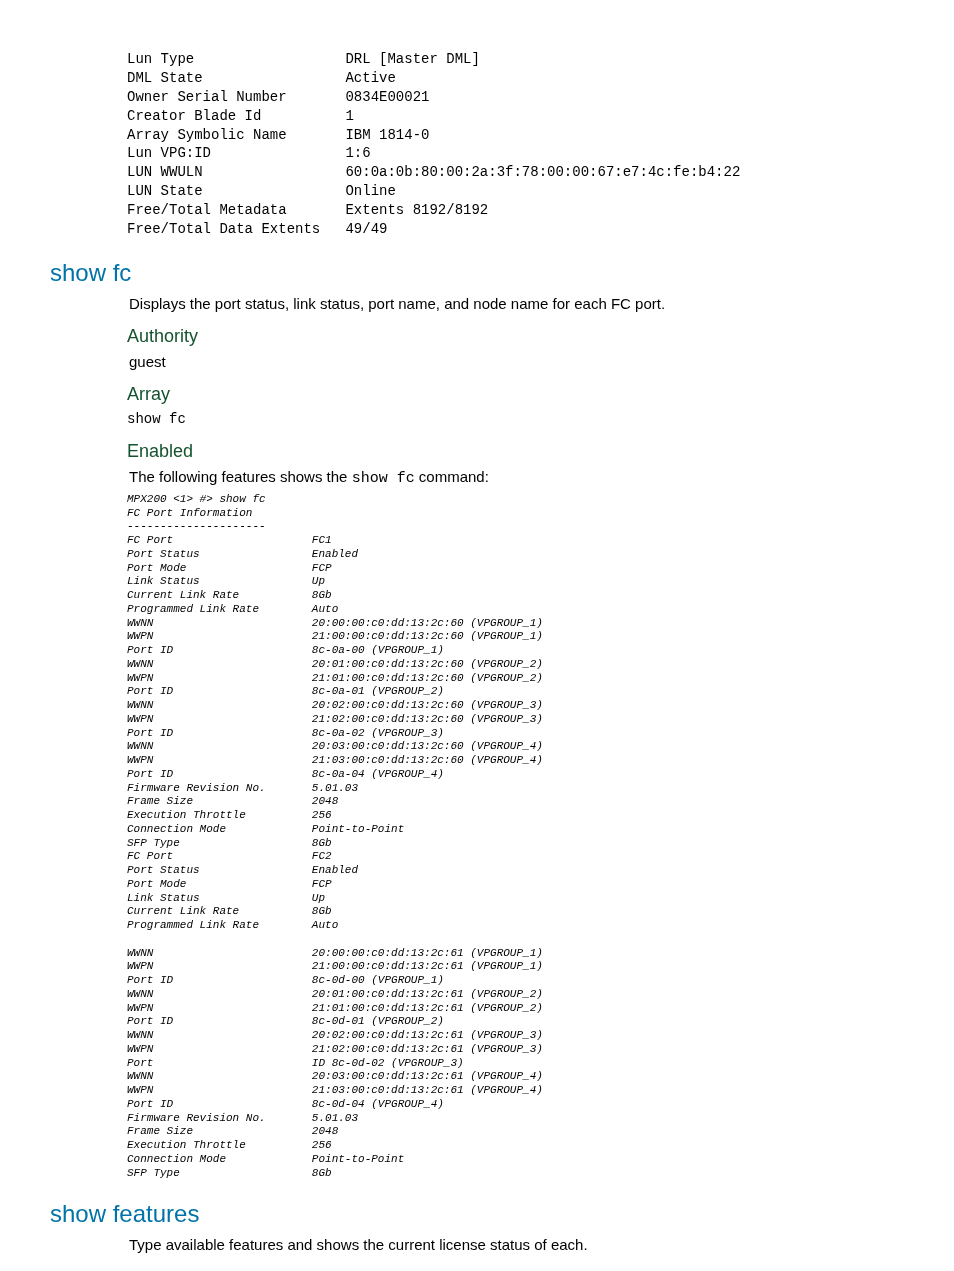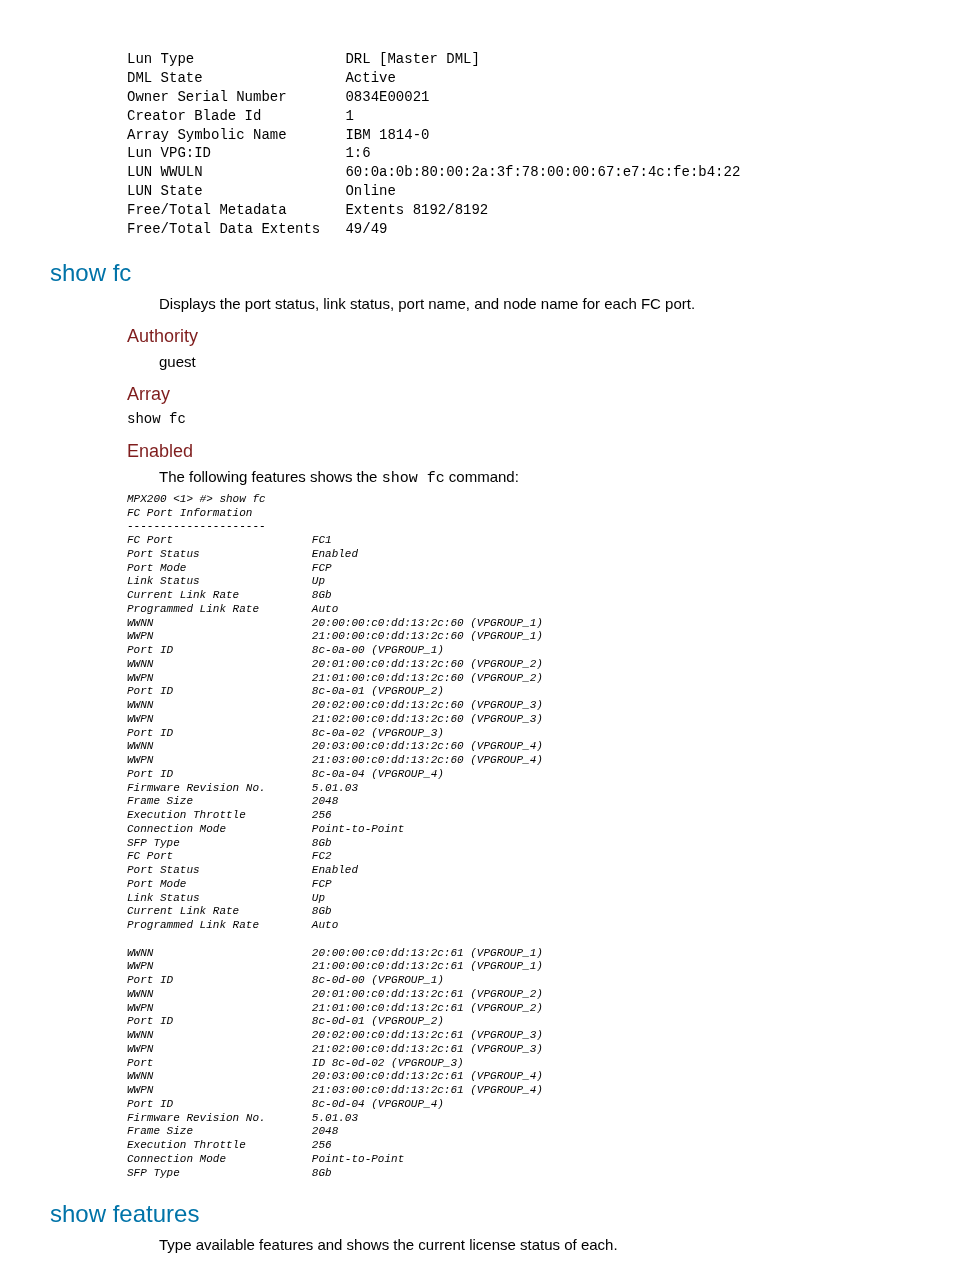--- a/index.html
+++ b/index.html
@@ -31,26 +31,26 @@
     h2.section {
       font-family: Arial, Helvetica, sans-serif;
       font-weight: normal;
       color: #0073a8;
       font-size: 24px;
       margin: 20px 0 8px 0;
     }
     h3.subsection {
       font-family: Arial, Helvetica, sans-serif;
       font-weight: normal;
-      color: #7f1d1d;
+      color: #14532d;
       font-size: 18px;
       margin: 14px 0 4px 77px;
     }
     p.body {
-      margin: 6px 0 6px 109px;
+      margin: 6px 0 6px 79px;
       font-size: 15px;
     }
     p.body .inline-mono {
       font-family: "Courier New", Courier, monospace;
     }
     .syntax-code {
       font-family: "Courier New", Courier, monospace;
       font-size: 14px;
       margin: 6px 0 6px 77px;
     }

